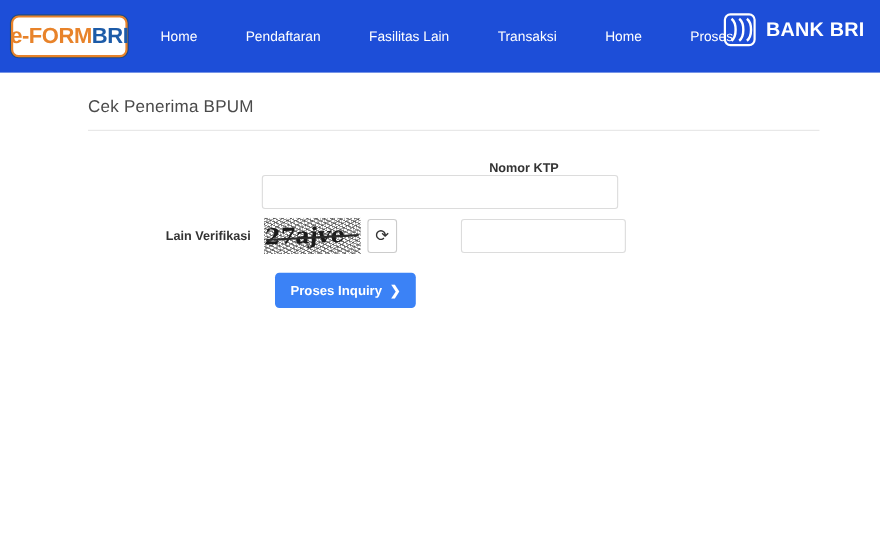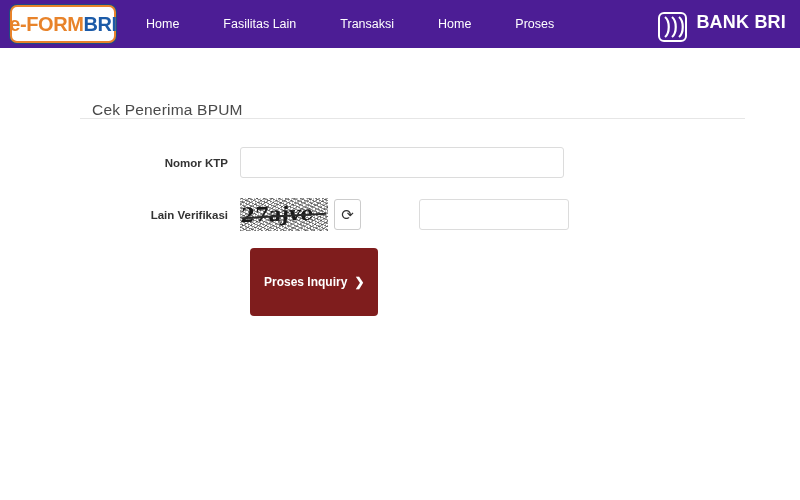--- a/index.html
+++ b/index.html
@@ -14,22 +14,22 @@
     font-family: "Liberation Sans", sans-serif;
     overflow: hidden;
     position: relative;
   }
 
   
   .navbar {
     position: absolute;
     top: 0; left: 0;
     width: 800px;
-    height: 48px;
-    background: #4c1d95;
+    height: 66px;
+    background: #1d4ed8;
     display: flex;
     align-items: center;
   }
 
   .brand-logo {
     margin-left: 10px;
     width: 106px;
     height: 38px;
     background: #ffffff;
     border: 2px solid #e8832a;
@@ -63,20 +63,21 @@
     text-decoration: none;
     white-space: nowrap;
     cursor: pointer;
   }
 
   .bank-logo {
     position: absolute;
     right: 14px;
     top: 12px;
     display: flex;
+    align-items: center;
     gap: 9px;
   }
   .bank-mark {
     width: 29px;
     height: 30px;
     border: 2px solid #ffffff;
     border-radius: 6px;
     position: relative;
     flex: none;
   }
@@ -96,42 +97,42 @@
     width: 800px;
   }
 
   .page-title {
     position: absolute;
     left: 80px;
     top: 30px;
     font-size: 15.5px;
     color: #4a4a4a;
     font-weight: normal;
-    margin: 12px;
+    margin: 0;
     letter-spacing: 0.2px;
   }
 
   .title-rule {
     position: absolute;
     left: 80px;
     top: 59px;
     width: 665px;
     height: 1px;
     background: #e6e6e6;
   }
 
   
   .form-row {
     position: absolute;
     display: flex;
     align-items: center;
     left: 0;
     width: 800px;
   }
-  .row-ktp { top: 88px; }
+  .row-ktp { top: 88px; flex-direction: column; }
   .row-captcha { top: 139px; }
   .row-submit { top: 189px; }
 
   .field-label {
     width: 240px;
     text-align: right;
     padding-right: 12px;
     font-size: 11.5px;
     color: #333333;
     font-weight: bold;
@@ -205,28 +206,28 @@
     cursor: pointer;
     display: flex;
     align-items: center;
     justify-content: center;
     flex: none;
     padding: 0;
   }
 
   .submit-btn {
     margin-left: 250px;
-    background: #7f1d1d;
+    background: #3b82f6;
     border: none;
     border-radius: 4px;
     color: #ffffff;
     font-family: "Liberation Sans", sans-serif;
     font-size: 12px;
     font-weight: bold;
-    padding: 27px 14px;
+    padding: 9px 14px;
     cursor: pointer;
     display: inline-flex;
     align-items: center;
     gap: 7px;
     white-space: nowrap;
   }
   .submit-chevron {
     font-size: 12px;
     font-weight: bold;
     line-height: 1;
@@ -236,20 +237,21 @@
 <body>
 
 <div class="navbar">
 
   <div class="brand-logo">
     <span class="brand-text"><span class="brand-form">e-FORM</span><span class="brand-bri">BRI</span></span>
   </div>
 
   <nav class="nav-links">
     <a class="nav-link" href="#">Home</a>
+    <a class="nav-link" href="#">Pendaftaran</a>
     <a class="nav-link" href="#">Fasilitas Lain</a>
     <a class="nav-link" href="#">Transaksi</a>
     <a class="nav-link" href="#">Home</a>
     <a class="nav-link" href="#">Proses</a>
   </nav>
 
   <div class="bank-logo">
     <span class="bank-mark">
       <svg width="25" height="26" viewBox="0 0 25 26" aria-hidden="true">
         <path d="M5 3 C10 7, 10 19, 5 23" fill="none" stroke="#ffffff" stroke-width="2.2"></path>

